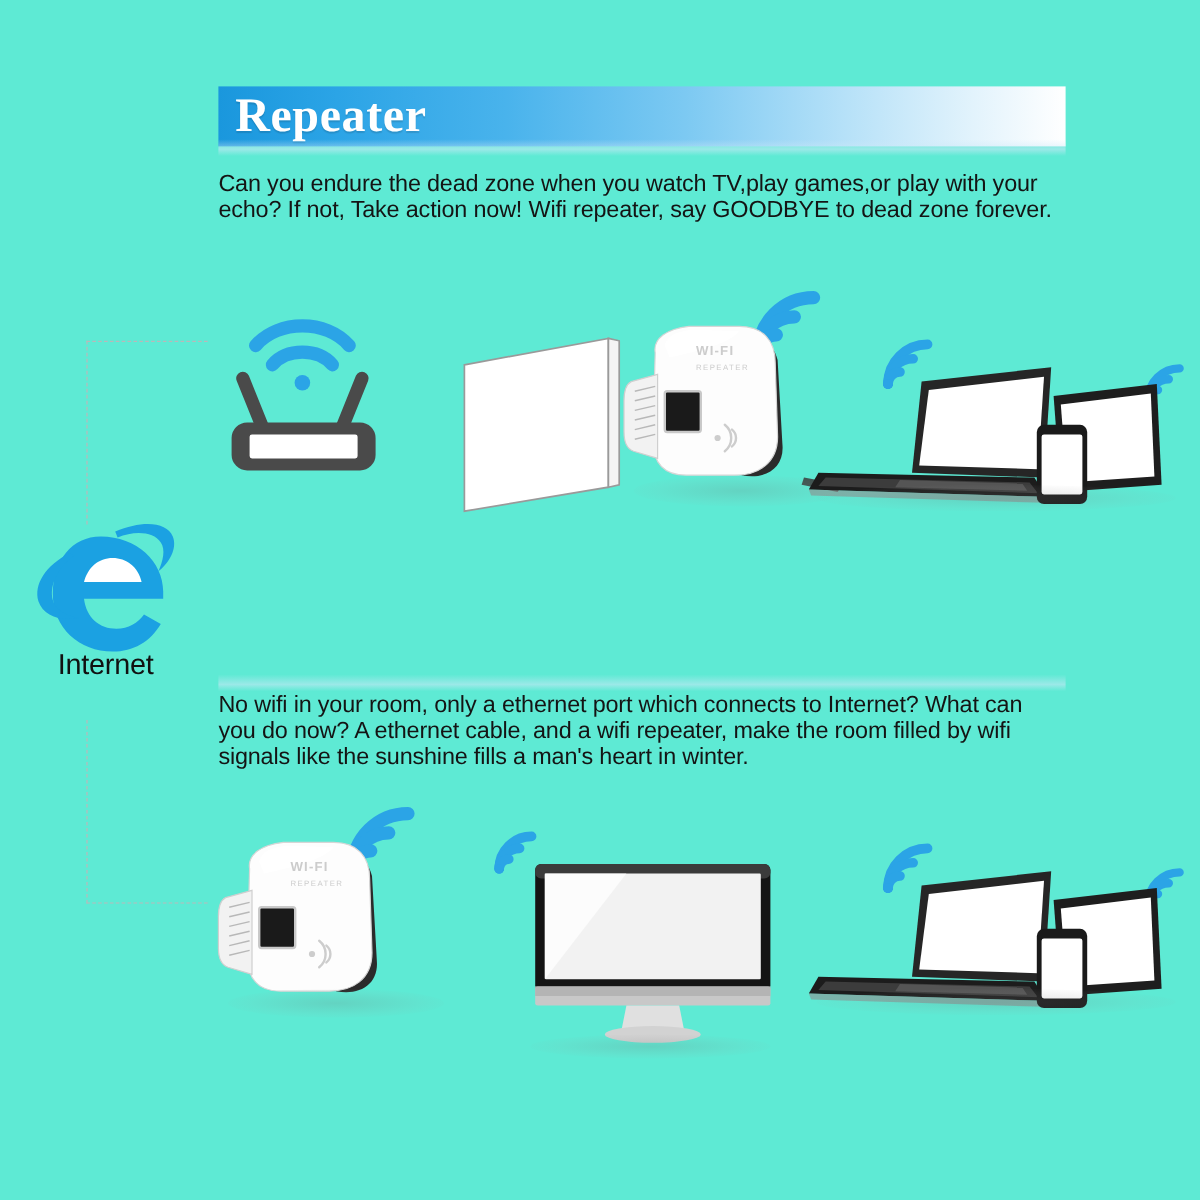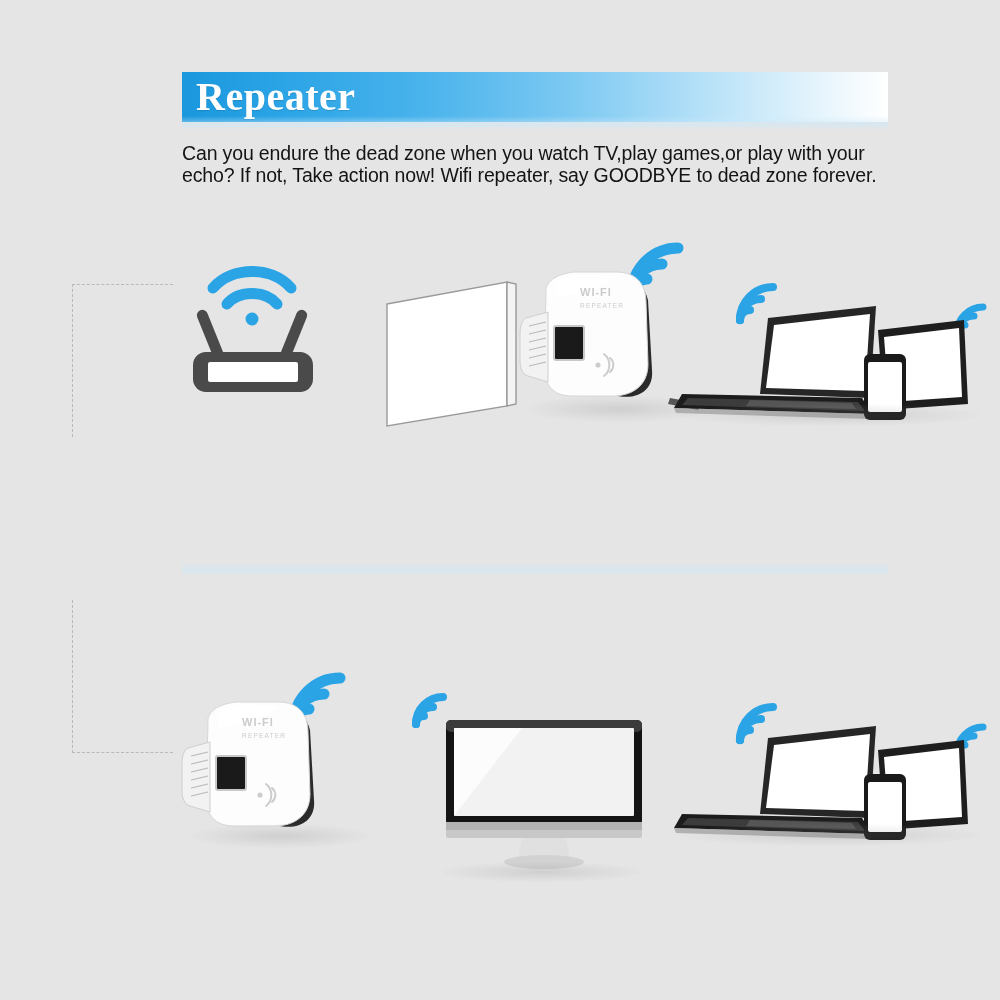--- a/index.html
+++ b/index.html
@@ -13,21 +13,21 @@
     height: 1000px;
     position: relative;
     overflow: hidden;
     font-family: "Liberation Sans", sans-serif;
     -webkit-font-smoothing: antialiased;
   }
 
   .page {
     position: absolute;
     inset: 0;
-    background: #e5e5e5;
+    background: #5eead4;
   }
 
   
   .section-header {
     position: absolute;
     left: 182px;
     width: 706px;
     height: 50px;
     background: linear-gradient(to right,
         #1a97dd 0%,
@@ -132,20 +132,42 @@
   <div class="section-header" style="top:72px;">
     <div class="htitle">Repeater</div>
   </div>
   <div class="header-glow" style="top:116px;"></div>
 
   <div class="section-body" style="top:142px;">Can you endure the dead zone when you watch TV,play games,or play with your echo? If not, Take action now! Wifi repeater, say GOODBYE to dead zone forever.</div>
 
   <div class="bracket bracket-top"></div>
   <div class="bracket bracket-bottom"></div>
 
+  <div class="internet-block">
+    <svg class="ie-svg" width="132" height="120" viewBox="0 0 132 120">
+
+      <path d="M74 18 C97 8 117 10 122 22 C126 32 119 44 110 51 C114 42 116 33 112 27 C106 18 90 17 76 23 Z" fill="#1ba1e2"></path>
+
+      <path d="M62 22
+               C92 22 114 43 114 68
+               L114 74
+               L48 74
+               C50 90 61 99 75 99
+               C85 99 93 94 98 87
+               L112 95
+               C103 110 89 118 72 118
+               C44 118 22 98 22 70
+               C22 42 38 22 62 22 Z" fill="#1ba1e2"></path>
+
+      <path d="M48 60 L96 60 C93 47 83 40 72 40 C60 40 51 48 48 60 Z" fill="#ffffff"></path>
+
+      <path d="M36 36 C16 46 6 62 10 76 C14 88 28 93 44 90 C32 88 24 83 22 75 C19 63 26 48 40 38 Z" fill="#1ba1e2"></path>
+    </svg>
+    <div class="internet-label">Internet</div>
+  </div>
 
   <div class="art" style="left:188px; top:246px;">
     <svg width="170" height="160" viewBox="0 0 170 160">
       <g fill="none" stroke="#2ba4e6" stroke-linecap="round">
         <path d="M25 42 C44 20 84 20 103 42" stroke-width="11"></path>
         <path d="M39 58 C51 44 77 44 89 58" stroke-width="11"></path>
         <circle cx="64" cy="73" r="6.5" fill="#2ba4e6" stroke="none"></circle>
       </g>
       <g fill="#4a4a4a">
         <rect x="18" y="62" width="11" height="60" rx="5.5" transform="rotate(-22 23.5 92)"></rect>
@@ -251,20 +273,21 @@
       <g>
         <rect x="192" y="72" width="42" height="66" rx="6" fill="#1a1a1a"></rect>
         <rect x="196" y="80" width="34" height="50" rx="2" fill="#ffffff"></rect>
       </g>
     </svg>
   </div>
   <div class="reflect" style="left:680px; top:404px; width:300px; height:22px;"></div>
 
   <div class="header-glow" style="top:562px;"></div>
 
+  <div class="section-body" style="top:576px;">No wifi in your room, only a ethernet port which connects to Internet? What can you do now? A ethernet cable, and a wifi repeater, make the room filled by wifi signals like the sunshine fills a man's heart in winter.</div>
 
   <div class="art" style="left:182px; top:672px;">
     <svg width="200" height="180" viewBox="0 0 200 180">
       <g fill="none" stroke="#2ba4e6" stroke-linecap="round">
         <path d="M112 52 A46 46 0 0 1 158 6" stroke-width="11"></path>
         <path d="M112 52 A30 30 0 0 1 142 22" stroke-width="11"></path>
         <path d="M112 52 A15 15 0 0 1 127 37" stroke-width="11"></path>
         <circle cx="112" cy="52" r="6" fill="#2ba4e6" stroke="none"></circle>
       </g>
       <g>

